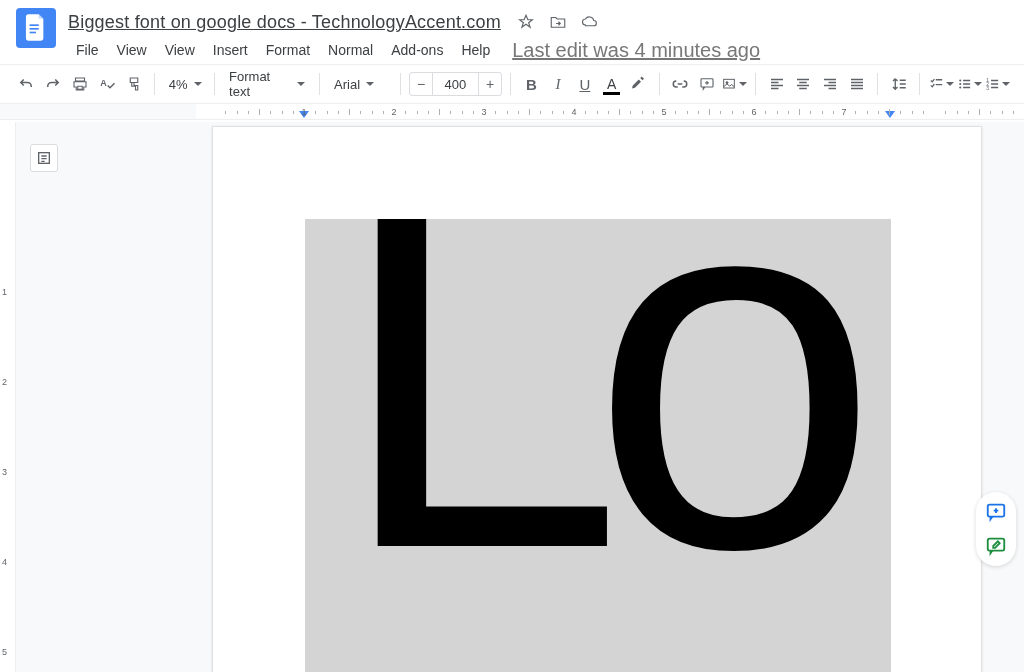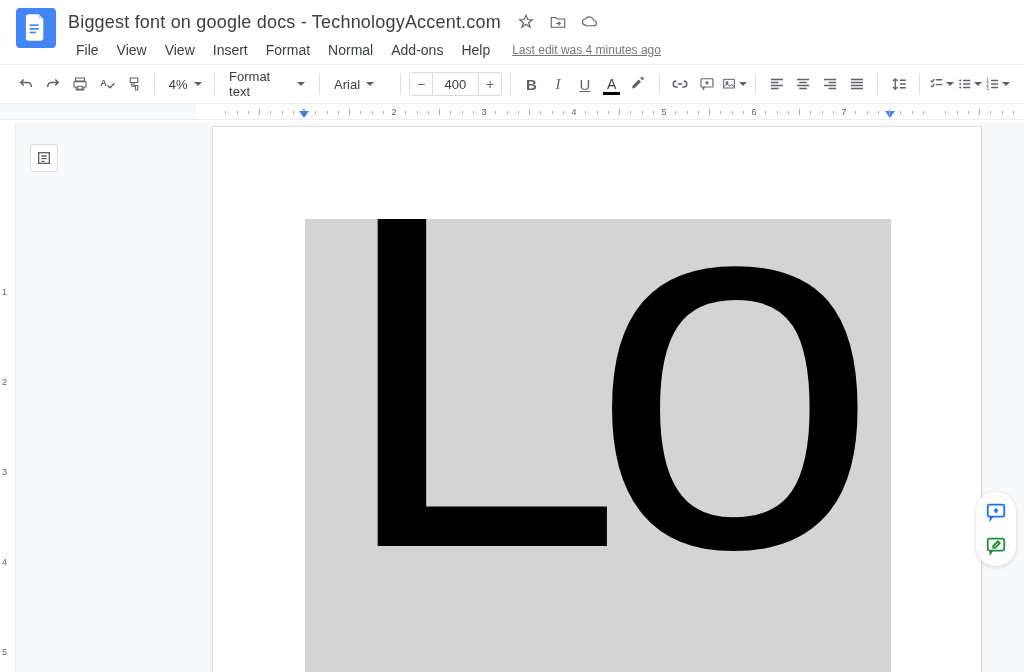--- a/index.html
+++ b/index.html
@@ -3,27 +3,27 @@
 <meta charset="utf-8">
 <style>
   * { box-sizing: border-box; margin: 0; padding: 0; }
   body { font-family: Arial, sans-serif; background: #fff; width: 1024px; height: 672px; overflow: hidden; position: relative; }
   
   .header { display: flex; align-items: flex-start; padding: 8px 16px 0 16px; height: 64px; }
   .docs-logo { width: 40px; height: 40px; background: #4285f4; border-radius: 4px; display: flex; align-items: center; justify-content: center; margin-right: 12px; flex-shrink: 0; }
   .docs-logo svg { width: 22px; height: 28px; }
   .header-content { flex: 1; }
   .title-row { display: flex; align-items: center; gap: 12px; height: 28px; }
-  .doc-title { font-size: 18px; color: #3c4043; font-weight: 400; letter-spacing: 0.2px; }
+  .doc-title { font-size: 18px; color: #3c4043; font-weight: 400; letter-spacing: 0.2px; text-decoration: underline; }
   .title-icons { display: flex; gap: 14px; margin-left: 4px; }
   .title-icon { width: 18px; height: 18px; color: #5f6368; display: flex; align-items: center; justify-content: center; }
   .title-icon svg { width: 18px; height: 18px; fill: none; stroke: #5f6368; stroke-width: 1.5; }
   .menubar { display: flex; gap: 2px; margin-top: 2px; align-items: center; }
   .menu-item { padding: 4px 8px; font-size: 14px; color: #3c4043; cursor: pointer; border-radius: 4px; }
-  .last-edit { font-size: 12px; color: #777; text-decoration: underline; margin-left: 12px; cursor: pointer; }
+  .last-edit { font-size: 20px; color: #777; text-decoration: underline; margin-left: 12px; cursor: pointer; }
   
   .toolbar { height: 40px; border-top: 1px solid #eee; border-bottom: 1px solid #eee; display: flex; align-items: center; padding: 0 14px; gap: 2px; background: #fff; }
   .tb-btn { width: 26px; height: 26px; display: flex; align-items: center; justify-content: center; cursor: pointer; border-radius: 3px; color: #5f6368; }
   .tb-btn svg { width: 18px; height: 18px; }
   .tb-sep { width: 1px; height: 22px; background: #e0e0e0; margin: 0 6px; }
   .tb-dropdown { display: flex; align-items: center; gap: 6px; padding: 0 6px; height: 26px; cursor: pointer; font-size: 13px; color: #3c4043; border-radius: 3px; }
   .dd-arrow { border-left: 4px solid transparent; border-right: 4px solid transparent; border-top: 4px solid #5f6368; }
   .font-style-dd { min-width: 80px; }
   .font-name-dd { min-width: 64px; }
   .zoom-dd { min-width: 40px; }

